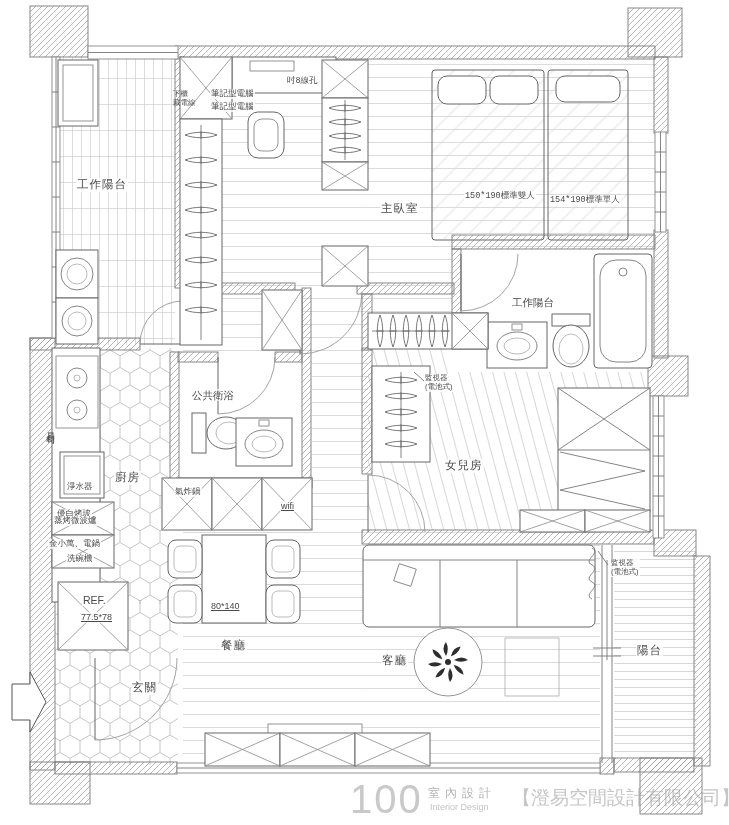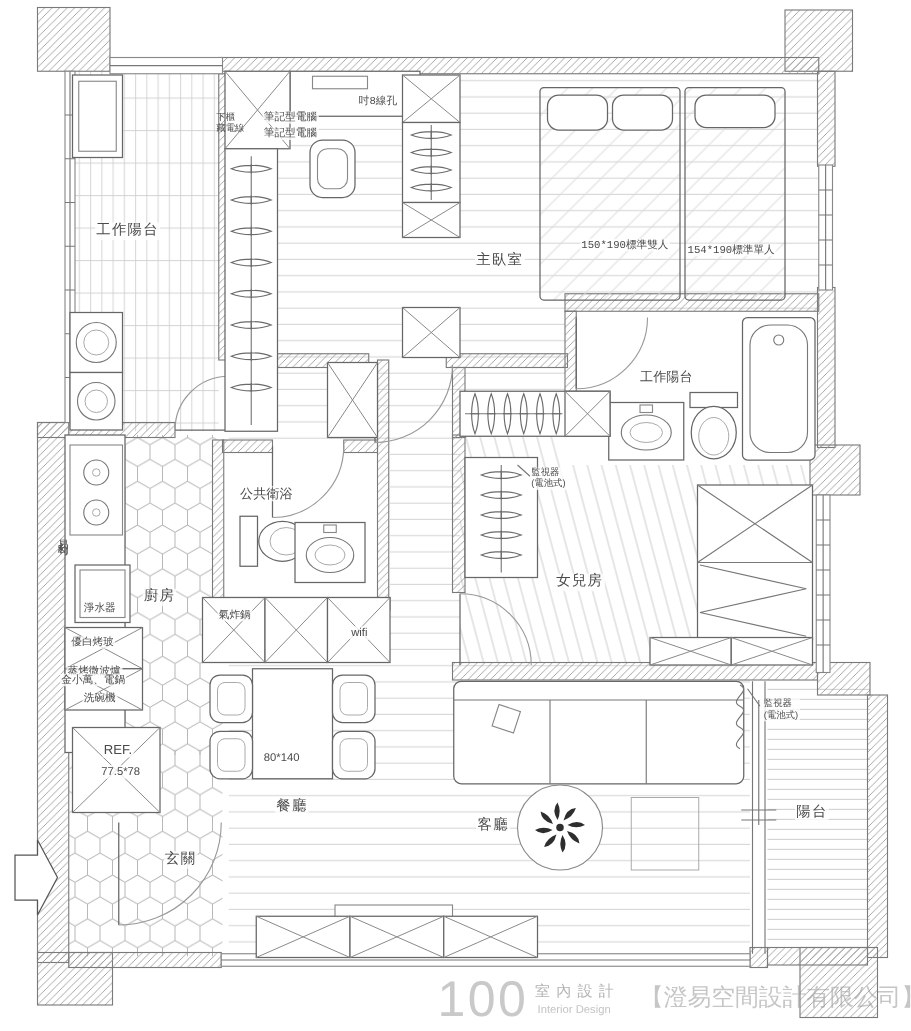--- a/index.html
+++ b/index.html
@@ -14,21 +14,21 @@
   .ln{fill:none;stroke:#777;stroke-width:0.9;}
   .lt{fill:none;stroke:#aaa;stroke-width:0.8;}
   .arc{fill:none;stroke:#999;stroke-width:0.9;}
   .leaf{fill:none;stroke:#666;stroke-width:1;}
   rect.xbox{fill:#fff;stroke:#666;stroke-width:1;}
   .xline{stroke:#8a8a8a;stroke-width:0.8;fill:none;}
   .wm{fill:#c9c9c9;}
   
   .lbl{position:absolute;color:#4a4a4a;background:rgba(255,255,255,0.78);
        line-height:1.18;padding:0 1px;white-space:pre-line;z-index:5;}
-  .s7{font-size:7.5px;} .s8{font-size:8.5px;font-family:Liberation Mono, monospace;} .s9{font-size:9px;}
+  .s7{font-size:7.5px;} .s8{font-size:8.5px;font-family:Liberation Mono, monospace;} .s9{font-size:9px;text-decoration:underline;}
   .s10{font-size:10.5px;} .s11{font-size:11.5px;letter-spacing:1px;}
   .vert{writing-mode:vertical-rl;letter-spacing:2px;background:none;}
 </style>
 </head>
 <body>
 
 <div class="plan">
 <svg width="729" height="825" viewBox="0 0 729 825">
   <defs>
     <pattern id="hatch" width="6" height="6" patternUnits="userSpaceOnUse">
@@ -324,21 +324,21 @@
   <span class="lbl s8" style="left:286px;top:76px">吋8線孔</span>
   <span class="lbl s11" style="left:380px;top:202px">主臥室</span>
   <span class="lbl s8" style="left:464px;top:191px">150*190標準雙人</span>
   <span class="lbl s8" style="left:549px;top:195px">154*190標準單人</span>
   <span class="lbl s10" style="left:511px;top:296px">工作陽台</span>
   <span class="lbl s10" style="left:191px;top:389px">公共衛浴</span>
   <span class="lbl s11" style="left:114px;top:471px">廚房</span>
   <span class="lbl s8 vert" style="left:44px;top:425px">易利勾</span>
   <span class="lbl s8" style="left:66px;top:482px">淨水器</span>
   <span class="lbl s8" style="left:56px;top:509px">優白烤玻</span>
-  <span class="lbl s8" style="left:53px;top:532px">蒸烤微波爐</span>
+  <span class="lbl s8" style="left:53px;top:516px">蒸烤微波爐</span>
   <span class="lbl s8" style="left:48px;top:539px">金小萬、電鍋</span>
   <span class="lbl s8" style="left:66px;top:554px">洗碗機</span>
   <span class="lbl s7" style="left:424px;top:374px">監視器
 (電池式)</span>
   <span class="lbl s11" style="left:444px;top:459px">女兒房</span>
   <span class="lbl s8" style="left:174px;top:487px">氣炸鍋</span>
   <span class="lbl s9" style="left:280px;top:501px">wifi</span>
   <span class="lbl s10" style="left:82px;top:594px">REF.</span>
   <span class="lbl s9" style="left:80px;top:612px">77.5*78</span>
   <span class="lbl s9" style="left:210px;top:601px">80*140</span>

